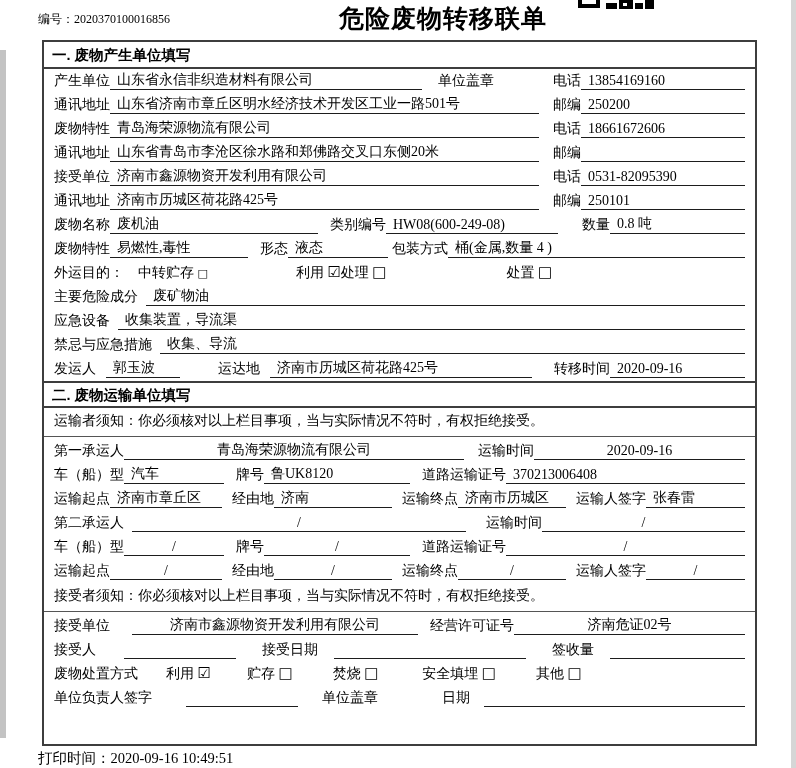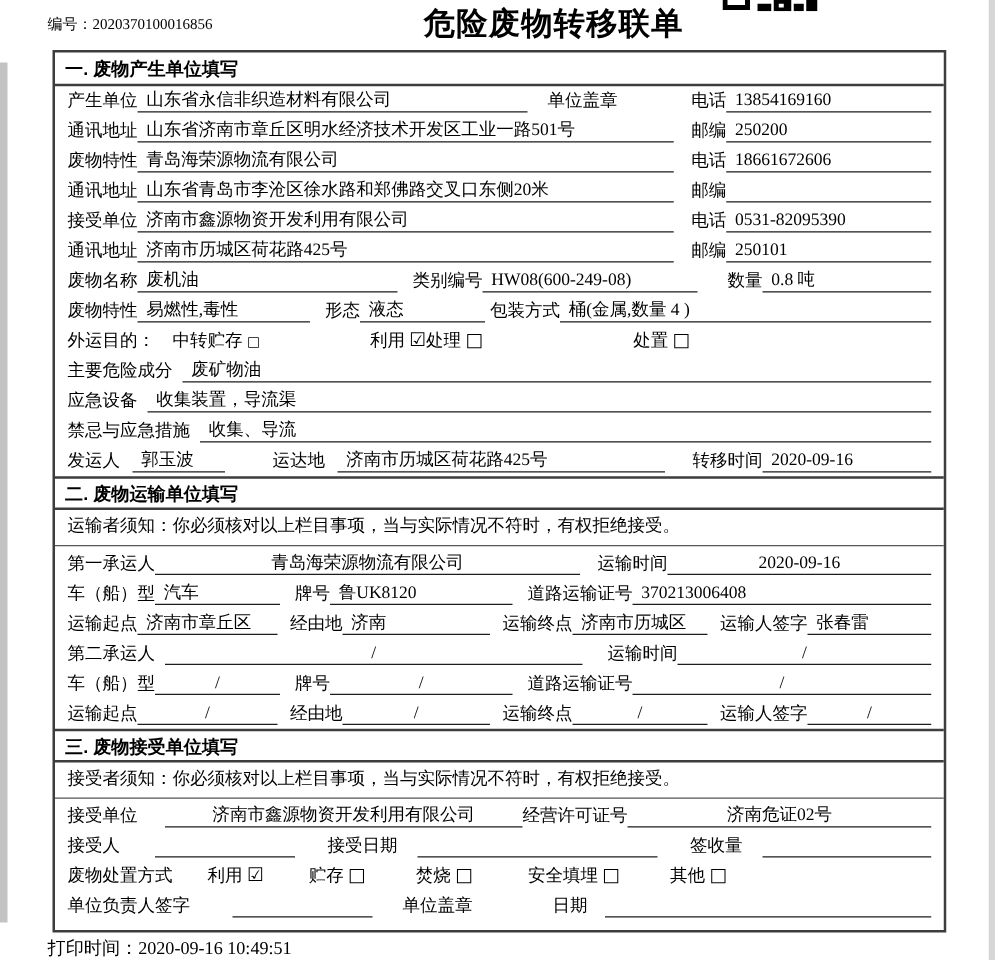--- a/index.html
+++ b/index.html
@@ -212,28 +212,27 @@
       <span class="lbl">运输起点</span>
       <span class="u ctr" style="width:112px">/</span>
       <span class="lbl" style="margin-left:10px">经由地</span>
       <span class="u ctr" style="width:118px">/</span>
       <span class="lbl" style="margin-left:10px">运输终点</span>
       <span class="u ctr" style="width:108px">/</span>
       <span class="lbl" style="margin-left:10px">运输人签字</span>
       <span class="u ctr grow">/</span>
     </div>
 
-    <div class="sec-title sec-top">三. 废物接受单位填写</div>
 
     <div class="notice">接受者须知：你必须核对以上栏目事项，当与实际情况不符时，有权拒绝接受。</div>
 
     <div class="row row-s">
       <span class="lbl">接受单位</span>
       <span class="u" style="width:286px; margin-left:22px">济南市鑫源物资开发利用有限公司</span>
-      <span class="lbl" style="">经营许可证号</span>
+      <span class="lbl" style="margin-left:12px">经营许可证号</span>
       <span class="u grow">济南危证02号</span>
     </div>
 
     <div class="row">
       <span class="lbl">接受人</span>
       <span class="u" style="width:112px; margin-left:28px"></span>
       <span class="lbl" style="margin-left:26px">接受日期</span>
       <span class="u" style="width:192px; margin-left:16px"></span>
       <span class="lbl" style="margin-left:26px">签收量</span>
       <span class="u grow" style="margin-left:16px"></span>

